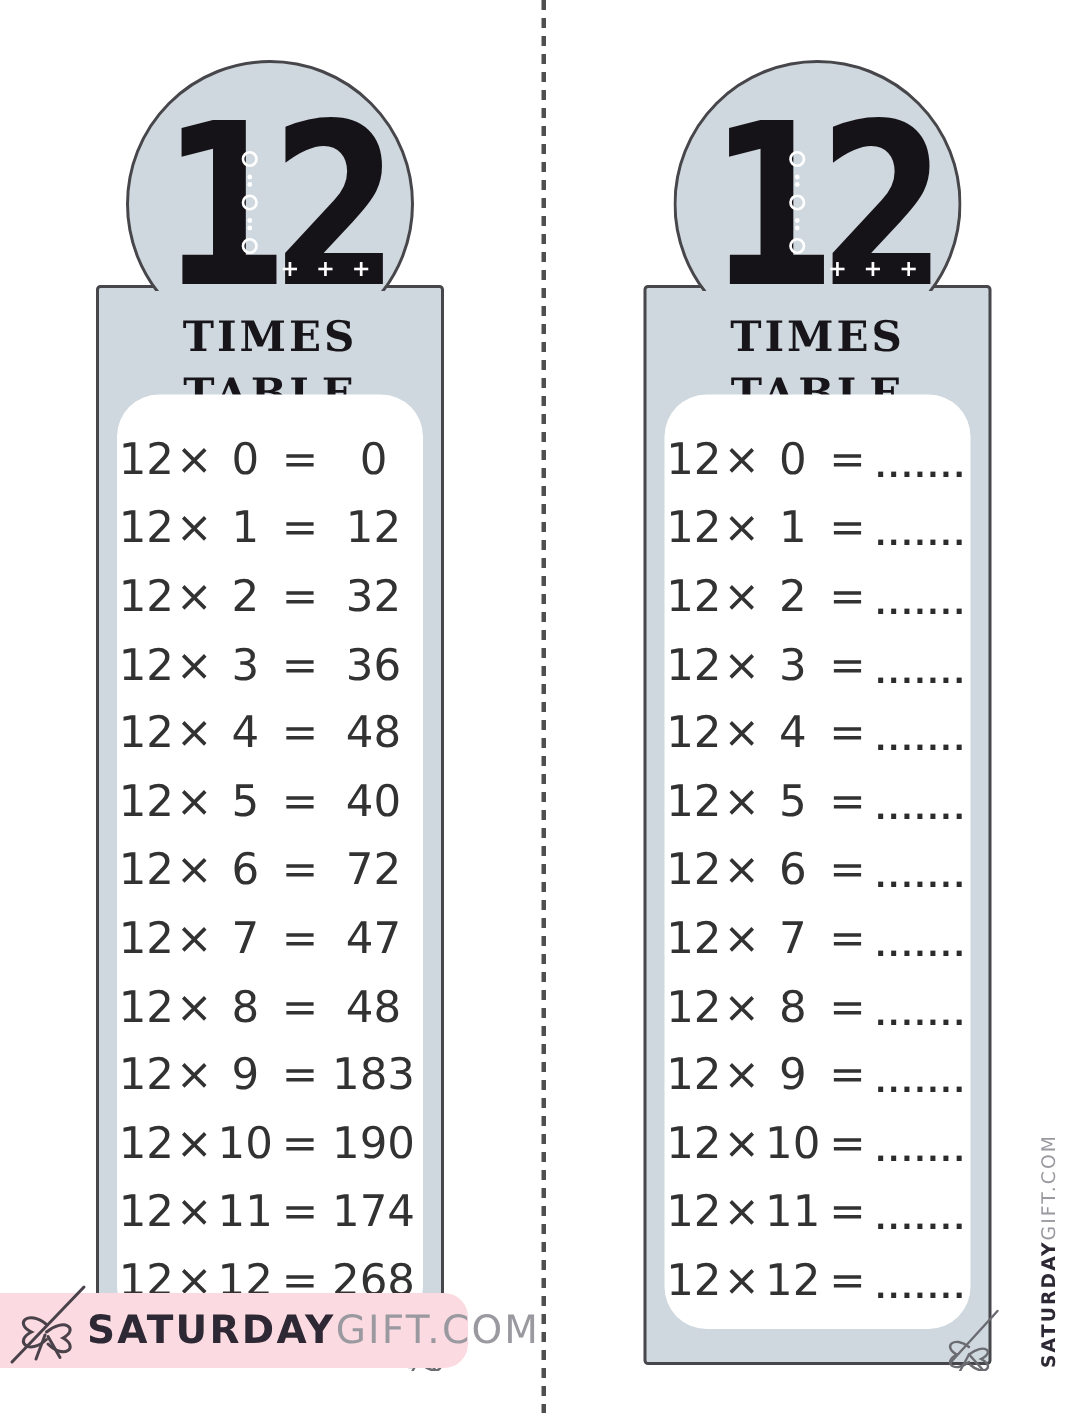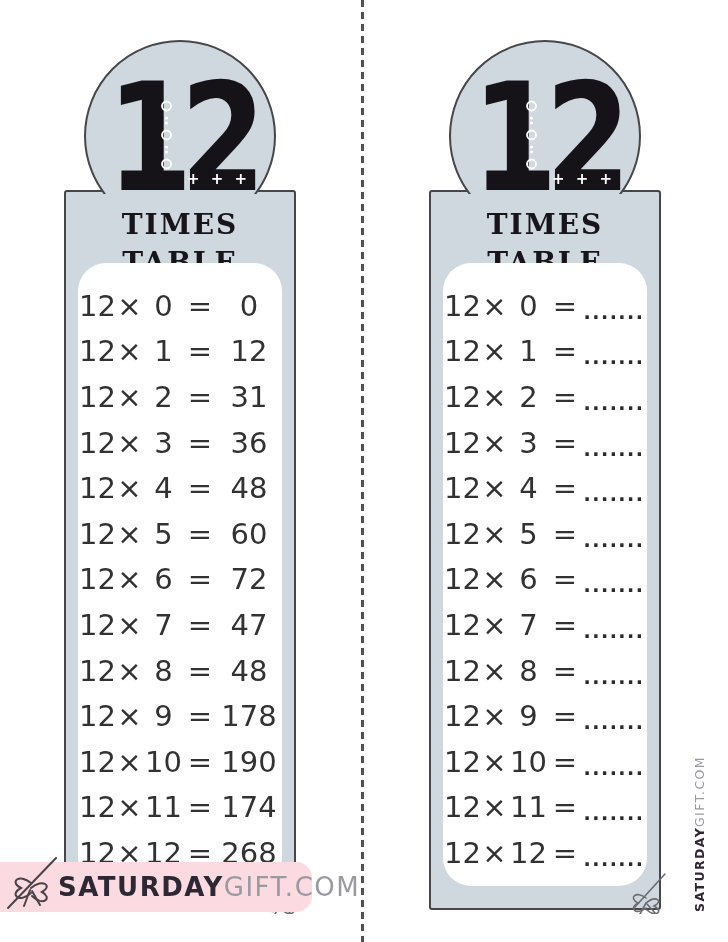--- a/index.html
+++ b/index.html
@@ -130,42 +130,42 @@
               <span class="c-op">×</span>
               <span class="c-f2">1</span>
               <span class="c-eq">=</span>
               <span class="c-ans">12</span>
             </div>
             <div class="eq-row">
               <span class="c-f1">12</span>
               <span class="c-op">×</span>
               <span class="c-f2">2</span>
               <span class="c-eq">=</span>
-              <span class="c-ans">31</span>
+              <span class="c-ans">32</span>
             </div>
             <div class="eq-row">
               <span class="c-f1">12</span>
               <span class="c-op">×</span>
               <span class="c-f2">3</span>
               <span class="c-eq">=</span>
               <span class="c-ans">36</span>
             </div>
             <div class="eq-row">
               <span class="c-f1">12</span>
               <span class="c-op">×</span>
               <span class="c-f2">4</span>
               <span class="c-eq">=</span>
               <span class="c-ans">48</span>
             </div>
             <div class="eq-row">
               <span class="c-f1">12</span>
               <span class="c-op">×</span>
               <span class="c-f2">5</span>
               <span class="c-eq">=</span>
-              <span class="c-ans">60</span>
+              <span class="c-ans">40</span>
             </div>
             <div class="eq-row">
               <span class="c-f1">12</span>
               <span class="c-op">×</span>
               <span class="c-f2">6</span>
               <span class="c-eq">=</span>
               <span class="c-ans">72</span>
             </div>
             <div class="eq-row">
               <span class="c-f1">12</span>
@@ -179,21 +179,21 @@
               <span class="c-op">×</span>
               <span class="c-f2">8</span>
               <span class="c-eq">=</span>
               <span class="c-ans">48</span>
             </div>
             <div class="eq-row">
               <span class="c-f1">12</span>
               <span class="c-op">×</span>
               <span class="c-f2">9</span>
               <span class="c-eq">=</span>
-              <span class="c-ans">178</span>
+              <span class="c-ans">183</span>
             </div>
             <div class="eq-row">
               <span class="c-f1">12</span>
               <span class="c-op">×</span>
               <span class="c-f2">10</span>
               <span class="c-eq">=</span>
               <span class="c-ans">190</span>
             </div>
             <div class="eq-row">
               <span class="c-f1">12</span>

